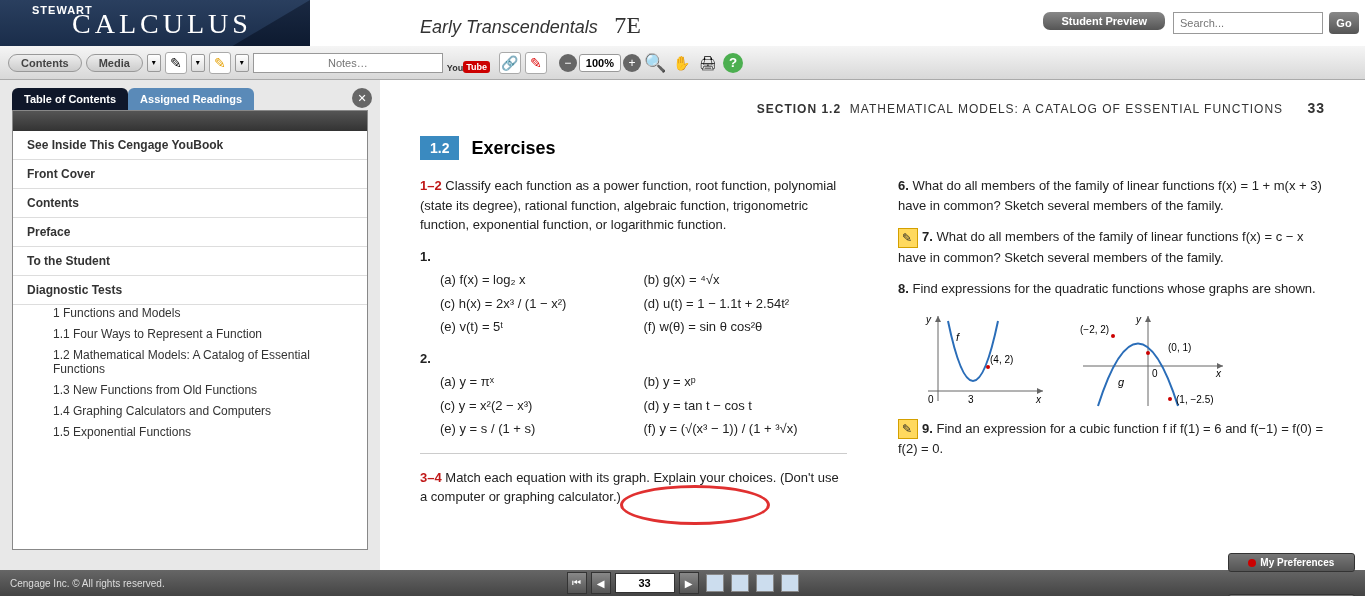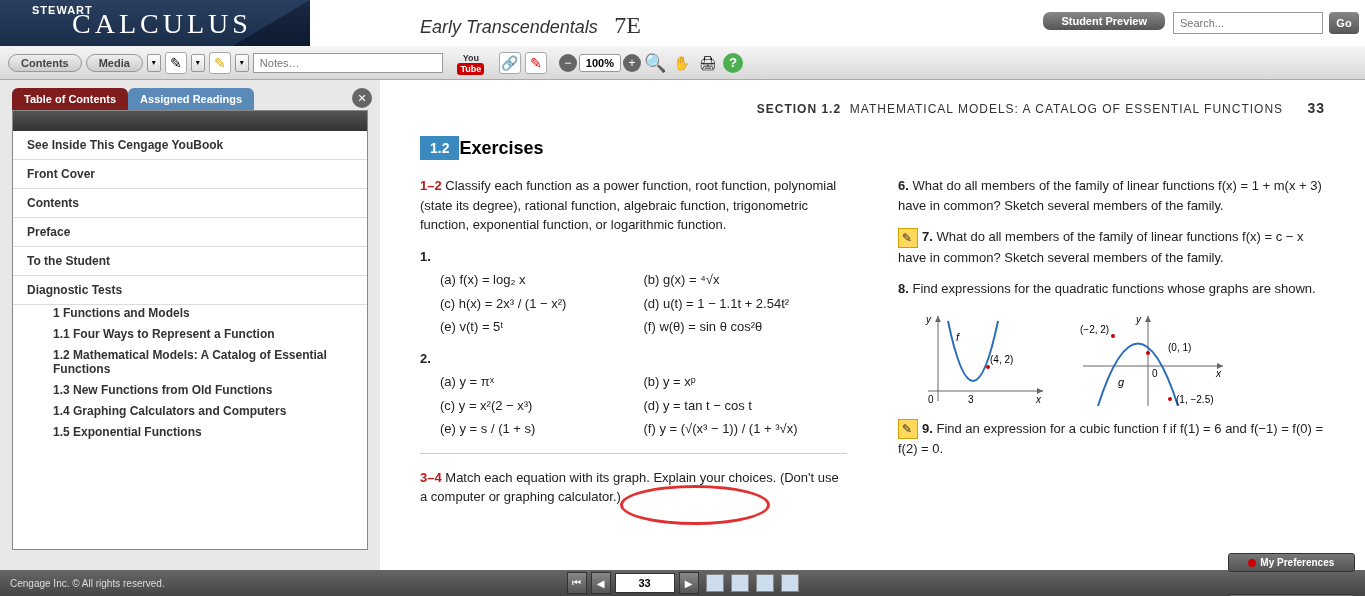--- a/index.html
+++ b/index.html
@@ -15,51 +15,51 @@
 .header-white { position:absolute; right:0; top:0; height:46px; width:1055px; background:#fff; }
 .student-preview { position:absolute; right:200px; top:12px; background:linear-gradient(180deg,#888,#555); color:#fff; border:none; border-radius:7px; padding:3px 18px; font-size:11px; font-weight:bold; cursor:pointer; }
 .search-box { position:absolute; right:42px; top:12px; width:150px; height:22px; border:1px solid #999; padding:2px 6px; font-size:11px; }
 .go-btn { position:absolute; right:6px; top:12px; width:30px; height:22px; background:linear-gradient(180deg,#888,#555); color:#fff; border:none; border-radius:4px; font-size:11px; font-weight:bold; cursor:pointer; }
 
 
 .toolbar { height:34px; background:linear-gradient(180deg,#f5f5f5,#d8d8d8); border-bottom:1px solid #aaa; display:flex; align-items:center; padding:0 8px; gap:4px; }
 .tb-btn { background:linear-gradient(180deg,#eee,#ccc); border:1px solid #999; border-radius:10px; padding:2px 12px; font-size:11px; font-weight:bold; color:#444; cursor:pointer; }
 .tb-dropdown { width:14px; height:18px; border:1px solid #999; background:linear-gradient(180deg,#fff,#ddd); border-radius:2px; cursor:pointer; display:flex; align-items:center; justify-content:center; font-size:8px; }
 .tb-icon { width:22px; height:22px; border:1px solid #aaa; background:#fff; border-radius:3px; display:flex; align-items:center; justify-content:center; cursor:pointer; font-size:14px; }
-.notes-input { width:190px; height:20px; border:1px solid #999; padding:2px 6px; font-size:11px; background:#fff; }
-.youtube { width:48px; height:20px; display:flex; align-items:center; font-size:9px; font-weight:bold;flex-direction:column; }
+.notes-input { width:190px; height:20px; border:1px solid #999; padding:2px 6px; font-size:11px; background:#fff;text-align:center; }
+.youtube { width:48px; height:20px; display:flex; align-items:flex-end; font-size:9px; font-weight:bold; }
 .youtube .you { color:#333; }
 .youtube .tube { background:#cc0000; color:#fff; padding:1px 3px; border-radius:3px; }
 .zoom-group { display:flex; align-items:center; gap:2px; margin-left:8px; }
 .zoom-btn { width:18px; height:18px; border-radius:50%; background:#666; color:#fff; border:none; font-size:12px; cursor:pointer; display:flex; align-items:center; justify-content:center; }
 .zoom-val { background:#fff; border:1px solid #999; padding:2px 6px; font-size:11px; font-weight:bold; border-radius:3px; }
 .help-btn { width:20px; height:20px; border-radius:50%; background:#4caf50; color:#fff; border:none; font-weight:bold; cursor:pointer; }
 
 
 .main { display:flex; height:490px; }
 
 
 .sidebar { width:380px; background:#e8e8e8; position:relative; padding:8px 12px; }
 .close-sidebar { position:absolute; right:8px; top:8px; width:20px; height:20px; border-radius:50%; background:#666; color:#fff; border:none; cursor:pointer; font-size:11px; }
 .side-tabs { display:flex; gap:0; margin-bottom:0; }
-.side-tab { background:#7f1d1d; color:#fff; padding:5px 12px; font-size:11px; font-weight:bold; border-radius:6px 6px 0 0; cursor:pointer; }
+.side-tab { background:#0f172a; color:#fff; padding:5px 12px; font-size:11px; font-weight:bold; border-radius:6px 6px 0 0; cursor:pointer; }
 .side-tab.inactive { background:#5a8ab8; }
 .toc { background:#fff; border:1px solid #888; height:440px; overflow-y:auto; }
 .toc-hdr { background:linear-gradient(180deg,#555,#333); height:20px; }
 .toc-item { padding:7px 14px; font-size:12px; font-weight:bold; color:#333; border-bottom:1px solid #ddd; cursor:pointer; }
 .toc-item.active { background:#4878b8; color:#fff; }
 .toc-item.active::before { content:"▼ "; font-size:9px; }
-.toc-sub { padding:1px 14px 6px 40px; font-size:12px; font-weight:bold; color:#333; cursor:pointer; }
+.toc-sub { padding:1px 14px 6px 40px; font-size:12px; font-weight:normal; color:#333; cursor:pointer; }
 
 
 .content { flex:1; background:#fff; padding:20px 40px; overflow:hidden; position:relative; font-family:Georgia,'Times New Roman',serif; }
 .sec-hdr { text-align:right; font-size:12px; letter-spacing:1px; color:#333; margin-bottom:20px; }
 .sec-hdr b { font-weight:bold; }
 .sec-hdr .pg { font-weight:bold; font-size:14px; margin-left:20px; }
-.ex-title { display:flex; align-items:center; margin-bottom:16px; }
+.ex-title { display:flex; align-items:center; gap:12px; margin-bottom:16px; }
 .ex-num { background:#3a8ac0; color:#fff; padding:4px 10px; font-weight:bold; font-size:14px; }
 .ex-word { font-weight:bold; font-size:18px; font-family:Arial,sans-serif; }
 .cols { display:flex; gap:51px; }
 .col { flex:1; font-size:13px; line-height:1.5; color:#222; }
 .prob-range { color:#c01818; font-weight:bold; }
 .prob { margin-bottom:12px; }
 .prob-num { font-weight:bold; }
 .sub-row { display:flex; margin:4px 0 4px 20px; }
 .sub-row span { flex:1; }
 .note-ic { display:inline-block; width:20px; height:20px; background:#ffd95e; border:1px solid #d4a000; vertical-align:middle; margin-right:4px; position:relative; }

